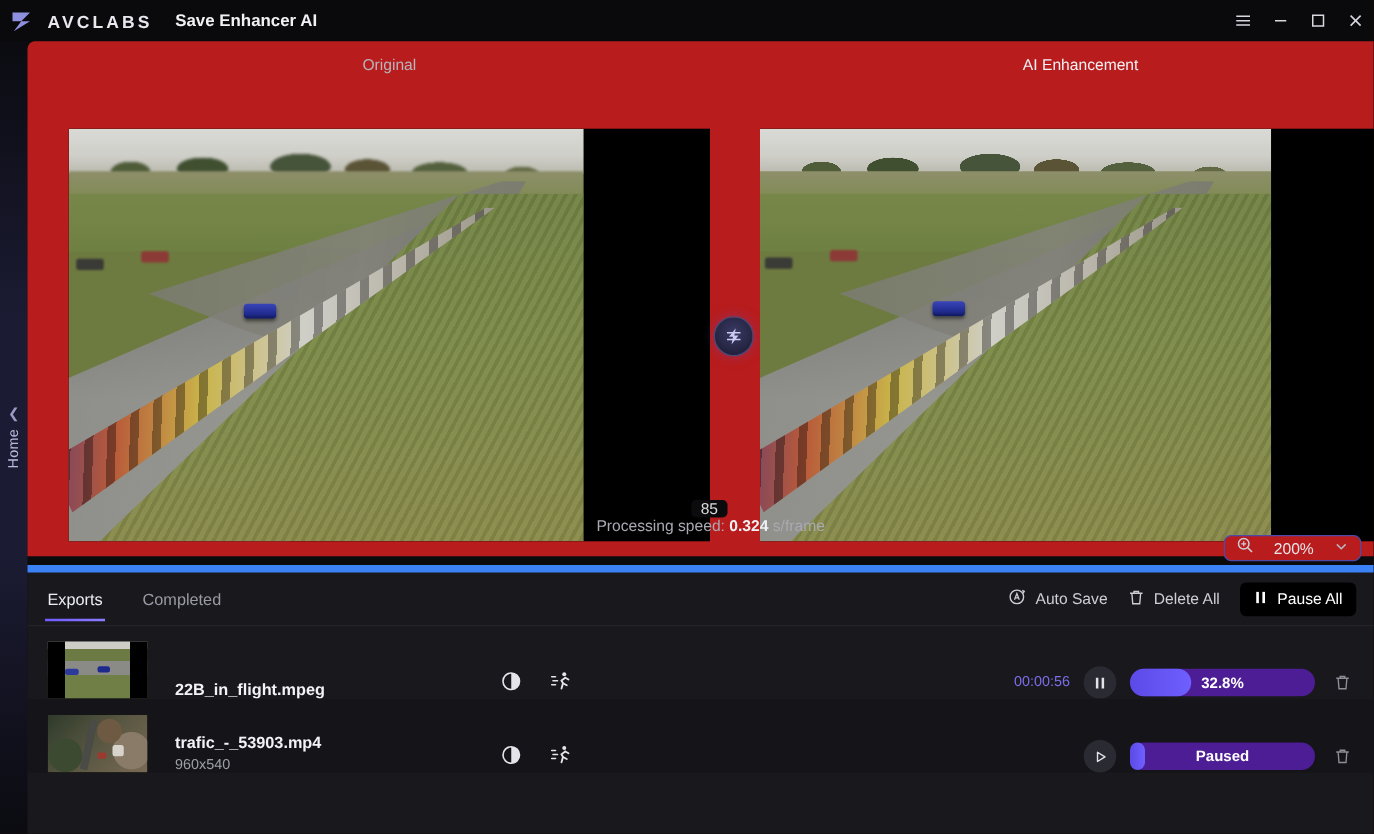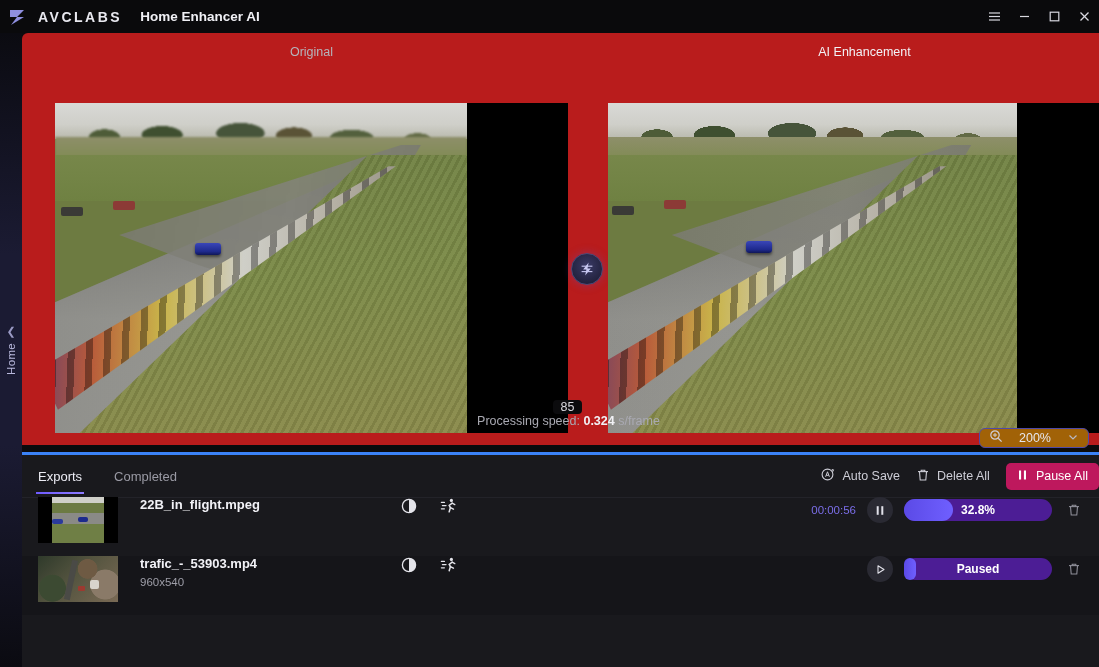--- a/index.html
+++ b/index.html
@@ -145,48 +145,48 @@
     margin-left: 14px; width: 29px; height: 26px; border-radius: 4px;
     background: #0b0b0d; color: #d8d8de; font-size: 12.5px;
     display: flex; align-items: center; justify-content: center;
   }
   #status-divider { width:1px; height: 18px; background:#3a3a42; margin-left: 16px; }
   #speed-line { margin-left: 16px; font-size: 12.5px; color: #a9a9b2; }
   #speed-line b { color: #f1f1f5; }
   #zoom-control {
     margin-left: auto; margin-right: 10px;
     width: 110px; height: 32px; border-radius: 6px;
-    border: 1px solid #4f4aa8; background: #a16207;
+    border: 1px solid #4f4aa8; background: #b91c1c;
     display: flex; align-items: center; gap: 8px; padding: 0 9px;
   }
   #zoom-value { font-size: 12.5px; color: #e6e6ec; flex: 1; text-align:center; }
 
   
   #bottom-panel {
     position: absolute; left: 22px; top: 452px; width: 1077px; height: 215px;
-    background: #19191d; border-top: 3px solid #3b82f6;
+    background: #19191d; border-top: 6px solid #3b82f6;
   }
   #tabs-row { position: absolute; left: 0; top: 0; width: 1077px; height: 42px; display:flex; align-items:center; }
   .tab { position: relative; font-size: 13px; padding: 0 2px; margin-left: 14px; }
   .tab.active { color: #ececf4; }
   .tab.inactive { color: #9a9aa4; margin-left: 28px; }
   .tab.active::after {
     content:""; position:absolute; left:0; right:0; bottom:-10px; height:2px;
     background: linear-gradient(90deg,#6f5bff,#8d7bff);
   }
-  #tab-actions { margin-left: auto; display:flex; align-items:center; gap: 16px; }
+  #tab-actions { margin-left: auto; display:flex; align-items:center; gap: 16px; margin-right: 14px; }
   .tool-btn { display:flex; align-items:center; gap:7px; font-size:12.5px; color:#cdcdd6; }
   #pause-all-btn {
-    background: #be185d; color:#fff; border-radius:5px;
+    background: #000000; color:#fff; border-radius:5px;
     padding: 6px 11px; display:flex; align-items:center; gap:8px; font-size:12.5px;
   }
 
   .file-row {
     position: absolute; left: 0; width: 1077px; height: 59px;
-    display: flex; align-items: flex-start;
+    display: flex; align-items: flex-end;
   }
   #file-row-0 { top: 42px; }
   #file-row-1 { top: 101px; background: #151519; }
   .row-sep { position:absolute; left: 0; width: 1077px; height:1px; background:#232329; }
 
   .thumb {
     margin-left: 16px; width: 80px; height: 46px; background:#000;
     overflow:hidden; position: relative; flex: 0 0 auto;
   }
   .thumb-scene { position:absolute; left:0; top:0; width:100%; height:100%; }
@@ -216,21 +216,21 @@
 </head>
 <body>
 
 <div id="titlebar">
   <div id="logo-mark">
     <svg width="22" height="20" viewBox="0 0 22 20">
       <path d="M2 3 L16 3 L9 10 L16 10 L3 18 L9 10 L2 10 Z" fill="#8f8fe0"></path>
     </svg>
   </div>
   <div id="brand-text">AVCLABS</div>
-  <div id="app-title">Home Enhancer AI</div>
+  <div id="app-title">Save Enhancer AI</div>
 
   <div id="win-controls">
     <div class="win-btn">
       <svg class="ico" width="15" height="15" viewBox="0 0 15 15">
         <g stroke="#d8d8e0" stroke-width="1.2">
           <line x1="2" y1="4" x2="13" y2="4"></line>
             <line x1="2" y1="7.5" x2="13" y2="7.5"></line>
             <line x1="2" y1="11" x2="13" y2="11"></line>
         </g>
       </svg>

